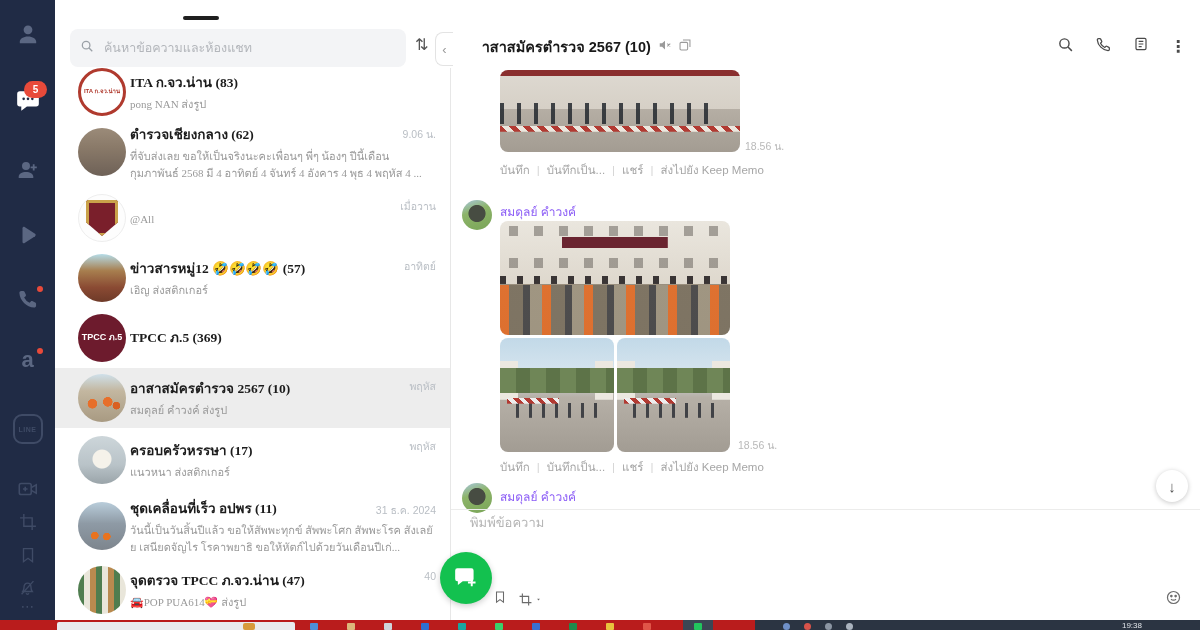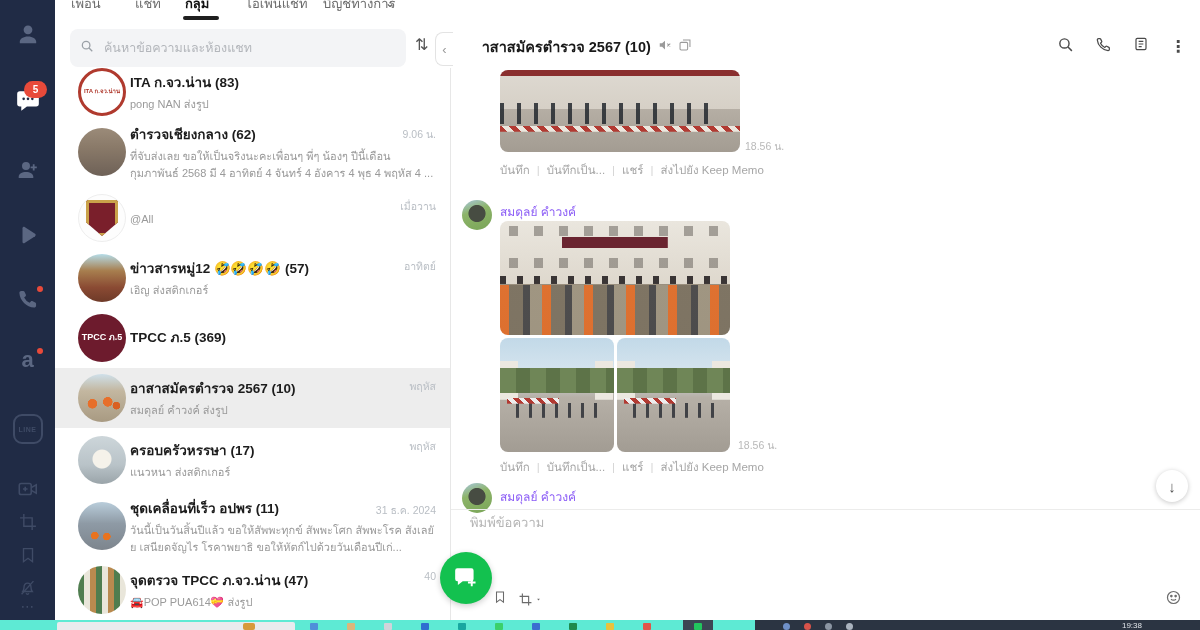--- a/index.html
+++ b/index.html
@@ -29,21 +29,21 @@
                    font-family:"Liberation Sans","DejaVu Sans",sans-serif;}
   .searchbox input::placeholder{color:#b3b6bb;}
   .sorticon{position:absolute;left:360px;top:15px;font-size:16px;color:#555;}
   .collapse{position:absolute;left:380px;top:12px;width:17px;height:32px;background:#fff;border:1px solid #e3e3e3;border-right:0;
             border-radius:8px 0 0 8px;display:flex;align-items:center;justify-content:center;color:#9a9a9a;font-size:13px;z-index:6;}
   .list{position:absolute;left:0;top:68px;width:395px;height:552px;overflow:hidden;}
   .item{position:absolute;left:0;width:395px;box-sizing:border-box;}
   .item.sel{background:#ededed;}
   .ava{position:absolute;left:23px;top:50%;transform:translateY(-50%);width:48px;height:48px;border-radius:50%;
        overflow:hidden;display:flex;align-items:center;justify-content:center;text-align:center;}
-  .meta{position:absolute;left:75px;right:14px;top:50%;transform:translateY(-50%);}
+  .meta{position:absolute;left:75px;right:14px;top:50%;transform:translateY(-50%);font-family:Liberation Serif, serif;}
   .nm{font-size:13.5px;font-weight:700;color:#1c1c1c;display:block;white-space:nowrap;overflow:hidden;max-width:290px;}
   .tm{position:absolute;right:14px;top:10px;font-size:10.5px;color:#b9bec4;}
   .pv{font-size:11px;color:#9a9a9a;line-height:1.5;margin-top:3px;display:-webkit-box;-webkit-line-clamp:2;
       -webkit-box-orient:vertical;overflow:hidden;max-width:330px;}
   
   .ava-ita{background:#fff;border:3px solid #b03a2e;box-sizing:border-box;}
   .ava-ita span{color:#b03a2e;font-size:6px;font-weight:700;line-height:1.2;}
   .ava-ckl{background:linear-gradient(180deg,#9b8b79 0%,#8a7a69 40%,#6e6157 100%);}
   .ava-shield{background:#fdfdfd;border:1px solid #eee;box-sizing:border-box;}
   .shield{width:26px;height:30px;background:#7a1f2b;border:3px solid #caa24a;
@@ -103,21 +103,21 @@
   .hdiv{position:absolute;left:0;top:509px;width:749px;height:1px;background:#ececeb;}
   .minput{position:absolute;left:17px;top:514px;width:700px;border:0;outline:0;font-size:13px;color:#8b5cf6;
           font-family:"Liberation Sans","DejaVu Sans",sans-serif;background:transparent;}
   .minput::placeholder{color:#b5b5b5;}
   .tools{position:absolute;left:15px;top:589px;display:flex;align-items:center;gap:11px;color:#6b6b6b;}
   .emoji-btn{position:absolute;right:18px;top:589px;color:#6b6b6b;}
   .scrolldown{position:absolute;left:705px;top:470px;width:32px;height:32px;border-radius:50%;background:#fff;
               box-shadow:0 1px 5px rgba(0,0,0,.22);display:flex;align-items:center;justify-content:center;
               color:#555;font-size:15px;z-index:6;}
   
-  .taskbar{position:absolute;left:0;top:620px;width:1164px;height:10px;background:#5eead4;z-index:10;display:flex;align-items:flex-start;}
+  .taskbar{position:absolute;left:0;top:620px;width:1164px;height:10px;background:#b91c1c;z-index:10;display:flex;align-items:flex-start;}
   .tb-search{position:absolute;left:57px;top:2px;width:238px;height:8px;background:#e9ebee;border-radius:2px 2px 0 0;}
   .tb-orange{position:absolute;left:243px;top:3px;width:12px;height:7px;background:#d79a3c;border-radius:2px;}
   .tb-icons{position:absolute;left:310px;top:3px;display:flex;gap:29px;}
   .tb-icons i{display:block;width:8px;height:7px;border-radius:1px;}
   .tb-active{position:absolute;left:683px;top:0;width:30px;height:10px;background:#3c4654;}
   .tb-active i{position:absolute;left:11px;top:3px;width:8px;height:7px;background:#22c55e;border-radius:1px;}
   .tb-tray{position:absolute;left:755px;top:0;width:445px;height:10px;background:#2b3442;}
   .tb-tray .dots{position:absolute;left:28px;top:3px;display:flex;gap:14px;}
   .tb-tray .dots i{width:7px;height:7px;border-radius:50%;display:block;}
   .tb-clock{position:absolute;right:58px;top:1px;font-size:8px;color:#dfe3e8;}
@@ -190,28 +190,20 @@
           <path d="M10.3 19.3a1.8 1.8 0 0 0 3.4 0"></path>
           <path d="M4.5 20.5 19.5 4"></path>
         </svg>
     </div>
     <div class="ric" style="top:598px;color:#3f4b66;font-size:14px">
       <span>⋯</span>
     </div>
   </div>
 
   <div class="panel">
-    <div class="tabs">
-      <span class="tab" style="left:16px">เพื่อน</span>
-      <span class="tab" style="left:80px">แชท</span>
-      <span class="tab active" style="left:130px">กลุ่ม</span>
-      <span class="tab" style="left:190px">โอเพนแชท</span>
-      <span class="tab" style="left:268px">บัญชีทางการ</span>
-      <span class="chev">⌄</span>
-    </div>
     <div class="tab-underline"></div>
 
     <div class="searchrow">
       <div class="searchbox">
         <span>
           <svg width="14" height="14" viewBox="0 0 24 24" fill="none" stroke="#9aa0a6" stroke-width="2.2">
               <circle cx="10.5" cy="10.5" r="6.5"></circle>
               <path d="M15.5 15.5 21 21"></path>
             </svg>
         </span>

